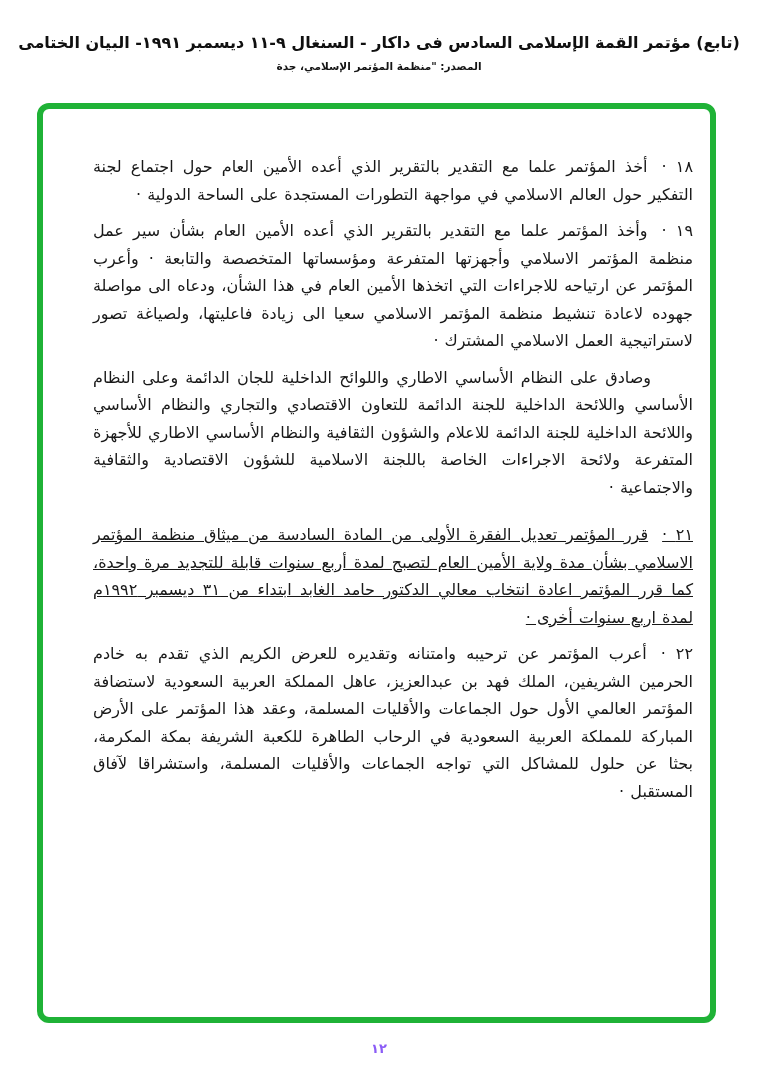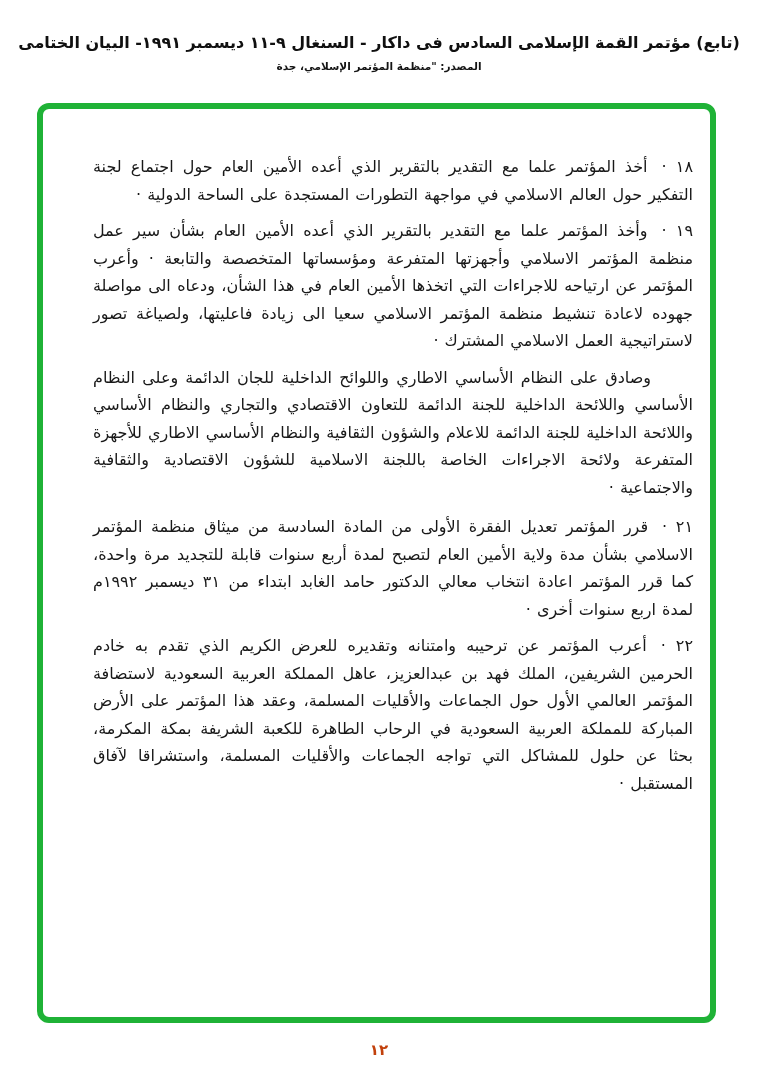--- a/index.html
+++ b/index.html
@@ -62,31 +62,31 @@
     word-spacing: 1px;
   }
   .para {
     margin: 0 0 9px 0;
   }
   .pnum {
     white-space: pre;
     margin-left: 14px;
   }
   .para.indent { text-indent: 42px; }
-  .para.gap-before { margin-top: 12px; }
+  .para.gap-before { margin-top: 20px; text-decoration: underline; }
   .page-number {
     position: absolute;
     top: 1041px;
     left: 0;
     right: 0;
     text-align: center;
-    font-size: 15px;
+    font-size: 13px;
     font-weight: bold;
     letter-spacing: 5px;
-    color: #c2410c;
+    color: #8b5cf6;
   }
 </style>
 </head>
 <body>
 
 <div class="page">
 
   <div class="header">
     <div class="header-title">(تابع) مؤتمر القمة الإسلامى السادس فى داكار - السنغال ٩-١١ ديسمبر ١٩٩١- البيان الختامى</div>
     <div class="header-source">المصدر: "منظمة المؤتمر الإسلامي، جدة</div>

